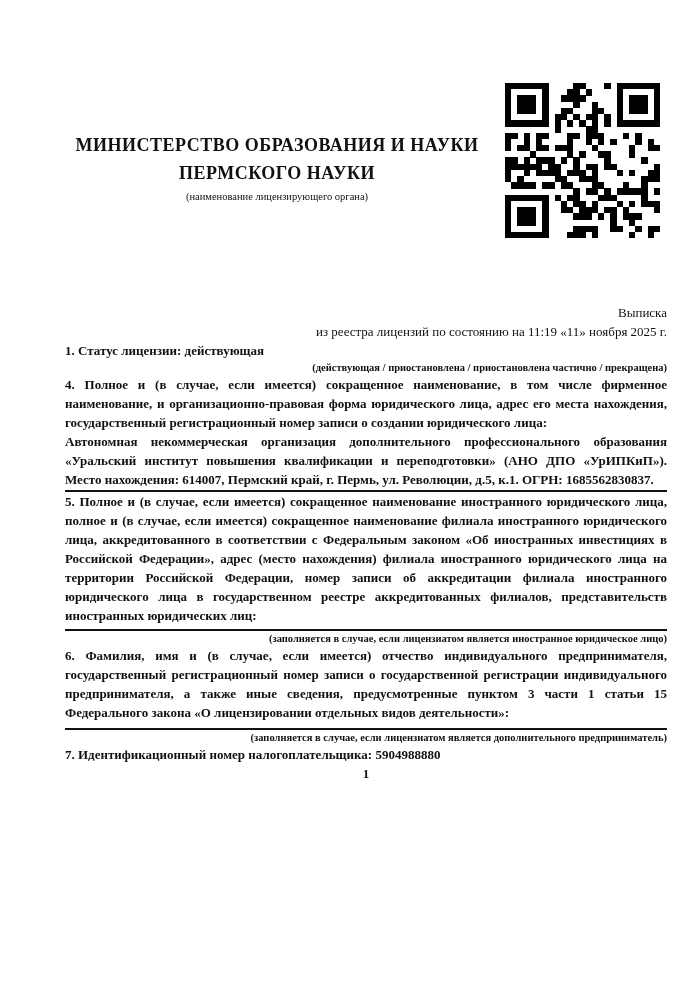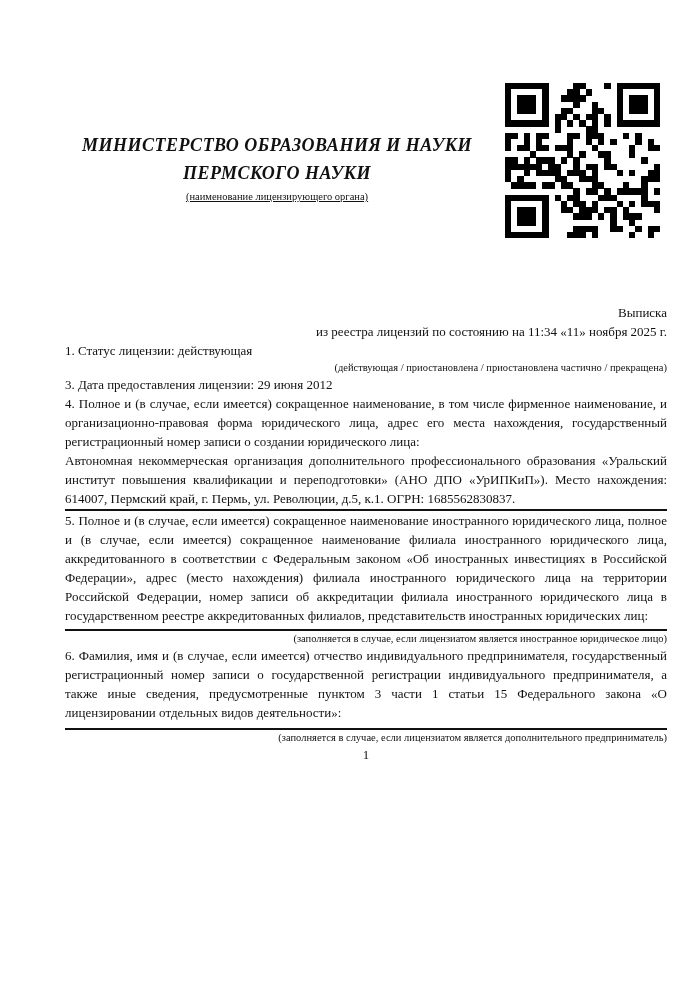--- a/index.html
+++ b/index.html
@@ -11,35 +11,34 @@
     font-family:"Liberation Serif", serif;
     overflow:hidden;
   }
   .header{
     position:absolute;left:40px;top:131px;width:474px;
     text-align:center;
   }
   .header .h1{
     font-weight:bold;font-size:18px;line-height:28px;
     letter-spacing:0.5px;
-    font-style:italic;
   }
   .header .hcap{
-    font-size:10.5px;line-height:14px;margin-top:3px;text-decoration:underline;
+    font-size:10.5px;line-height:14px;margin-top:3px;
   }
   .qr{
     position:absolute;left:505px;top:83px;
     width:155px;height:155px;
     shape-rendering:crispEdges;
   }
   .content{
     position:absolute;left:65px;top:0;width:602px;
     font-size:13px;line-height:19px;
   }
-  .content p{margin:0;}
+  .content p{margin:0;font-weight:bold;}
   .title{margin-top:303px;text-align:right;}
   .para{text-align:justify;text-justify:inter-word;}
   .note{
     font-size:10.5px;line-height:15px;text-align:right;margin-top:1px;
   }
   .rule{height:0;border-bottom:2px solid #111111;}
   .mt-i1{margin-top:33px;}
   .mt-i2{margin-top:20px;}
   .mt-i3{margin-top:14px;}
   .mt-i4{margin-top:11px;}
@@ -350,37 +349,37 @@
       <rect x="12" y="24" width="1.04" height="1.04" fill="#000"></rect>
       <rect x="14" y="24" width="1.04" height="1.04" fill="#000"></rect>
       <rect x="20" y="24" width="1.04" height="1.04" fill="#000"></rect>
       <rect x="23" y="24" width="1.04" height="1.04" fill="#000"></rect>
     </svg>
 
   <div class="content">
 
     <div class="title">
       <div>Выписка</div>
-      <div>из реестра лицензий по состоянию на 11:34 «11» ноября 2025 г.</div>
+      <div>из реестра лицензий по состоянию на 11:19 «11» ноября 2025 г.</div>
     </div>
 
     <p class="mt-i1">1. Статус лицензии: действующая</p>
     <p class="note">(действующая / приостановлена / приостановлена частично / прекращена)</p>
 
 
-    <p class="mt-i3">3. Дата предоставления лицензии: 29 июня 2012</p>
 
     <p class="para mt-i4">4. Полное и (в случае, если имеется) сокращенное наименование, в том числе фирменное наименование, и организационно-правовая форма юридического лица, адрес его места нахождения, государственный регистрационный номер записи о создании юридического лица:</p>
     <p class="para">Автономная некоммерческая организация дополнительного профессионального образования «Уральский институт повышения квалификации и переподготовки» (АНО ДПО «УрИПКиП»). Место нахождения: 614007, Пермский край, г. Пермь, ул. Революции, д.5, к.1. ОГРН: 1685562830837.</p>
     <div class="rule mt-r4"></div>
 
     <p class="para mt-i5">5. Полное и (в случае, если имеется) сокращенное наименование иностранного юридического лица, полное и (в случае, если имеется) сокращенное наименование филиала иностранного юридического лица, аккредитованного в соответствии с Федеральным законом «Об иностранных инвестициях в Российской Федерации», адрес (место нахождения) филиала иностранного юридического лица на территории Российской Федерации, номер записи об аккредитации филиала иностранного юридического лица в государственном реестре аккредитованных филиалов, представительств иностранных юридических лиц:</p>
     <div class="rule mt-r5"></div>
     <p class="note">(заполняется в случае, если лицензиатом является иностранное юридическое лицо)</p>
 
     <p class="para mt-i6">6. Фамилия, имя и (в случае, если имеется) отчество индивидуального предпринимателя, государственный регистрационный номер записи о государственной регистрации индивидуального предпринимателя, а также иные сведения, предусмотренные пунктом 3 части 1 статьи 15 Федерального закона «О лицензировании отдельных видов деятельности»:</p>
     <div class="rule mt-r6"></div>
     <p class="note">(заполняется в случае, если лицензиатом является дополнительного предприниматель)</p>
 
+    <p class="mt-i7">7. Идентификационный номер налогоплательщика: 5904988880</p>
 
     <p class="pageno">1</p>
   </div>
 </div>
 
 </body></html>

